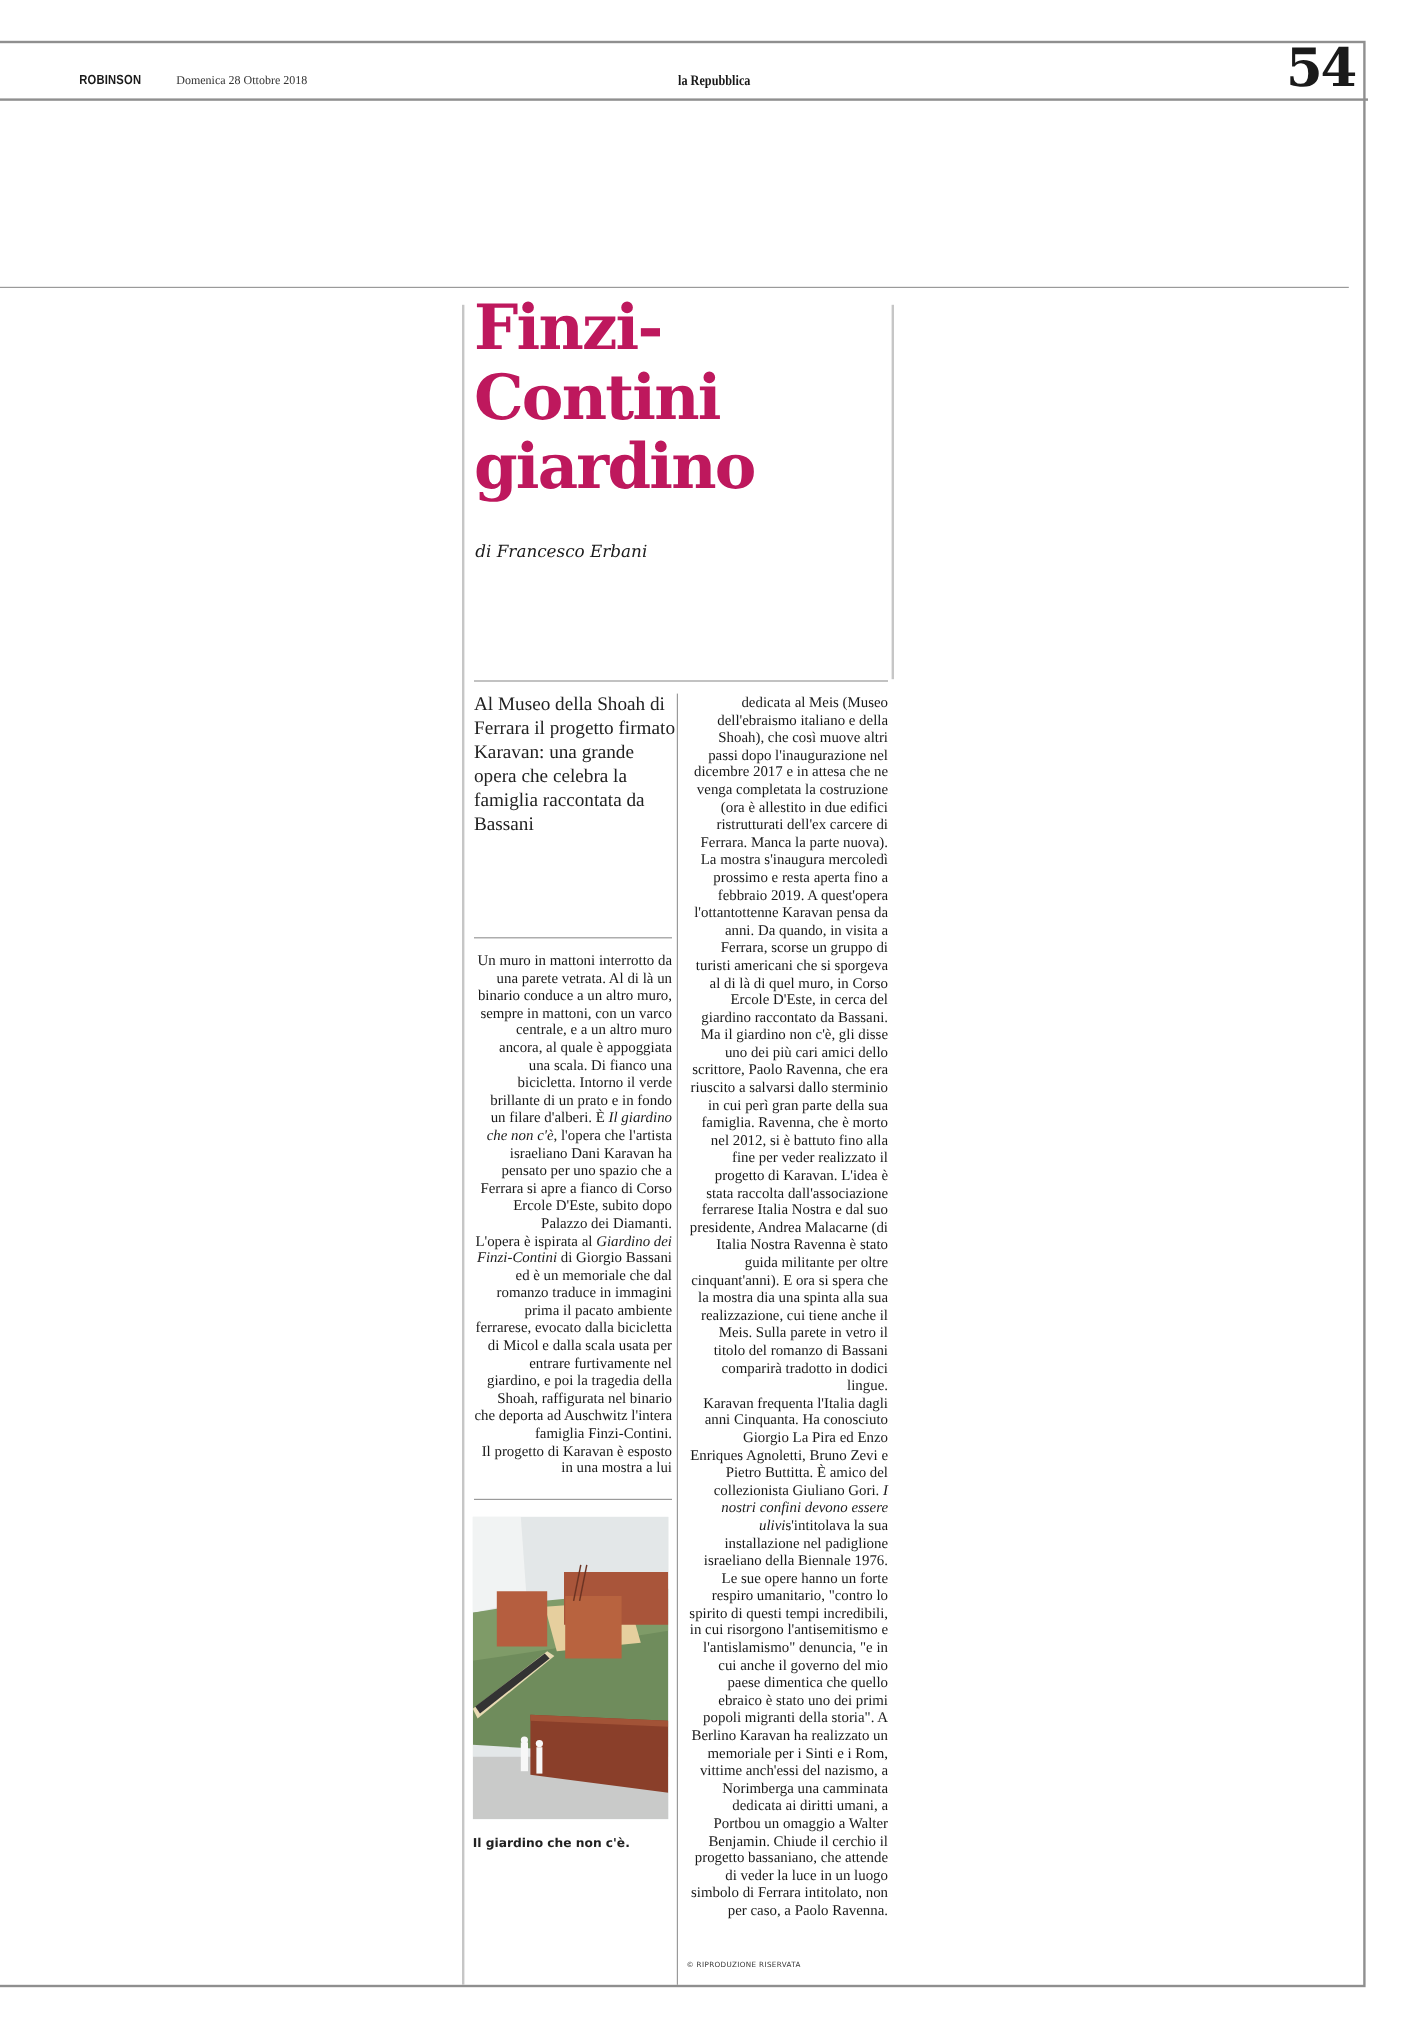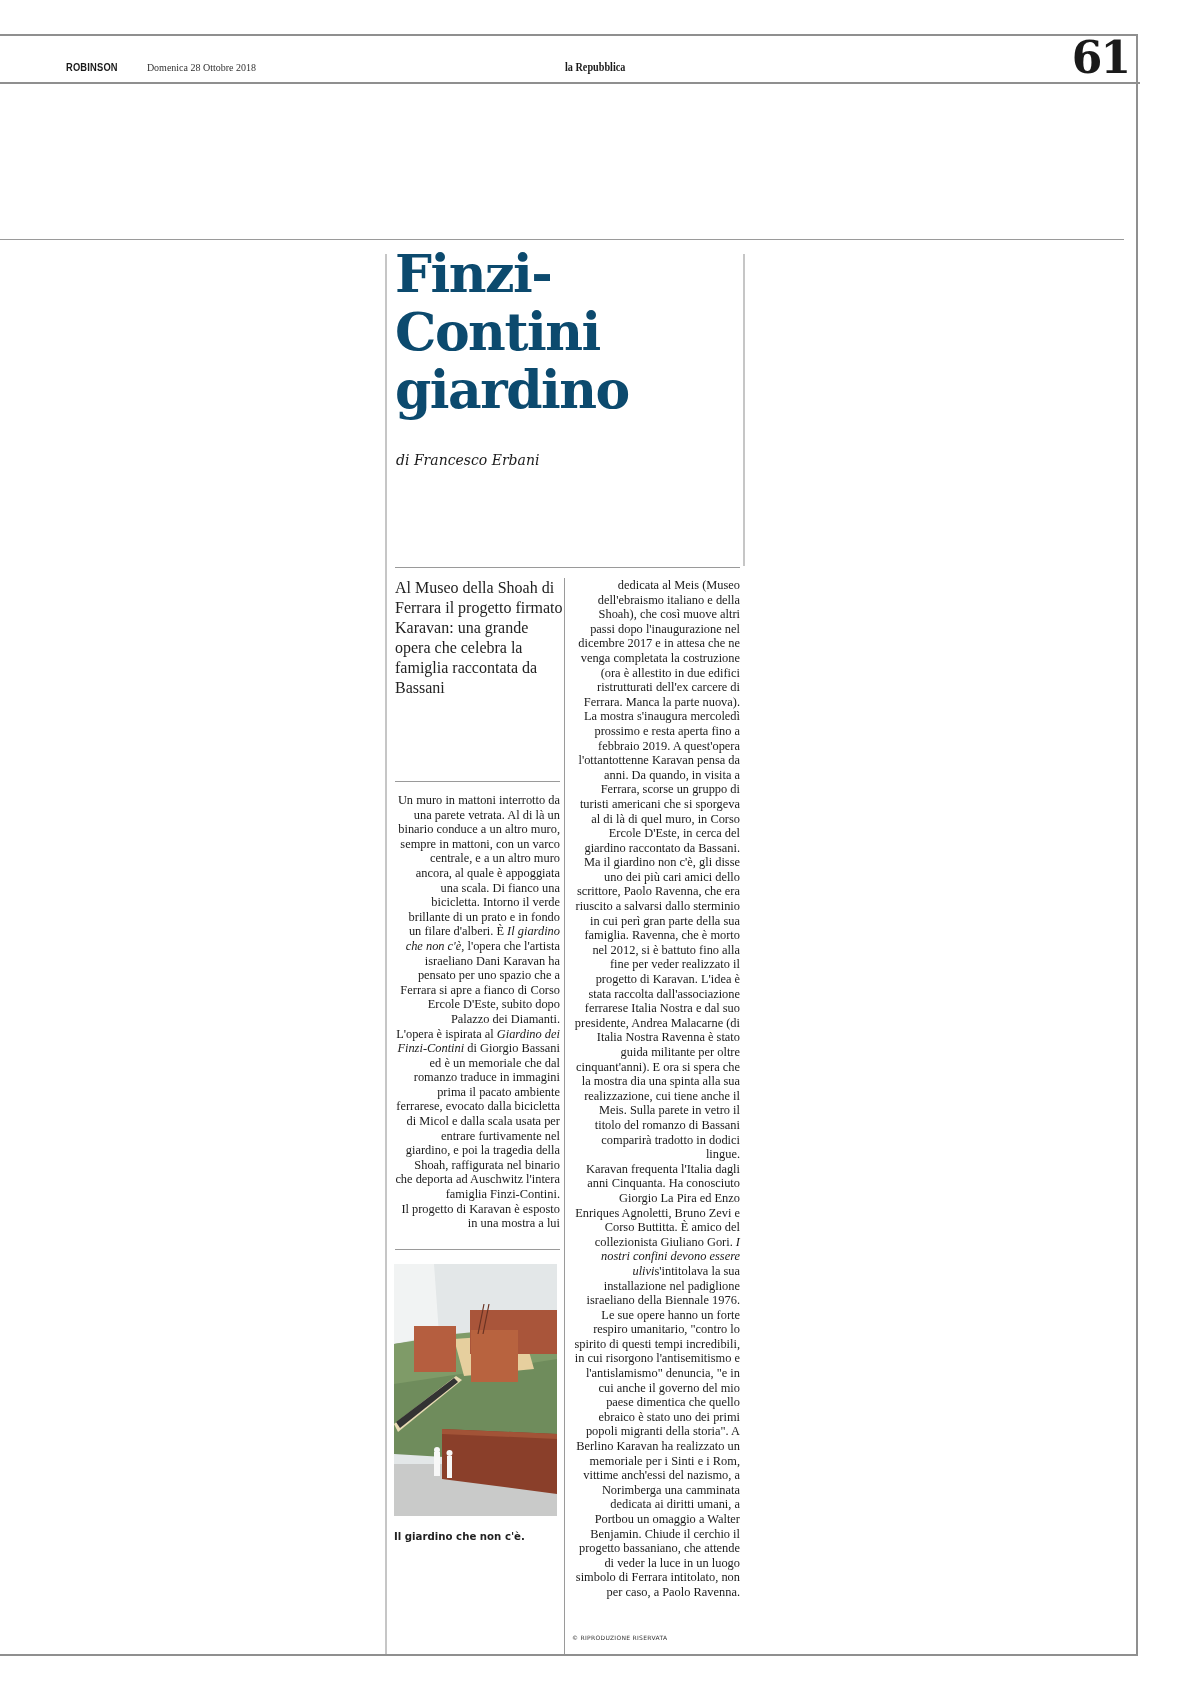--- a/index.html
+++ b/index.html
@@ -14,21 +14,21 @@
     .issue-date { font-family: "Liberation Serif", serif; font-size: 10px; color: #333; margin-left: -6px; }
     .paper-name { position: absolute; left: 565px; top: 60px; font-family: "Liberation Serif", serif; font-weight: bold; font-size: 12px; transform: scaleX(0.85); transform-origin: left; }
     .page-number { position: absolute; right: 61px; top: 32px; font-family: "DejaVu Serif", serif; font-weight: bold; font-size: 44px; letter-spacing: -2px; }
     .upper-rule { position: absolute; left: 0; top: 239px; width: 1124px; height: 1px; background: #9a9a9a; }
 
     .col-rule { position: absolute; width: 2px; background: #c6c6c6; }
     .hl { position: absolute; height: 1px; background: #9a9a9a; }
 
     .headline { position: absolute; left: 395px; top: 245px; width: 360px;
       font-family: "DejaVu Serif", serif; font-weight: bold; font-size: 52px; line-height: 58px;
-      letter-spacing: -1.5px; color: #0c4a6e; margin: 0; }
+      letter-spacing: -1.5px; color: #be185d; margin: 0; }
     .byline { position: absolute; left: 396px; top: 452px; font-family: "DejaVu Serif", serif; font-style: italic; font-size: 14px; }
     .byline b { font-weight: normal; }
 
     .deck { position: absolute; left: 395px; top: 578px; width: 170px;
       font-family: "Liberation Serif", serif; font-size: 16px; line-height: 20px; color: #222; margin: 0; }
 
     .body-text { font-family: "Liberation Serif", serif; font-size: 12.4px; line-height: 14.6px; color: #1a1a1a; margin: 0; }
     .col1 { position: absolute; left: 395px; top: 793px; width: 165px; }
     .col2 { position: absolute; left: 572px; top: 578px; width: 168px; }
     .body-text p { margin: 0; text-align: right; }
@@ -44,21 +44,21 @@
 <body>
 
 <div class="page-frame"></div>
 <div class="header-rule" style="top:82px"></div>
 
 <div class="masthead-left">
   <span class="section-name">ROBINSON</span>
   <span class="issue-date">Domenica 28 Ottobre 2018</span>
 </div>
 <div class="paper-name">la Repubblica</div>
-<div class="page-number">61</div>
+<div class="page-number">54</div>
 
 <div class="upper-rule"></div>
 
 <div class="col-rule" style="left:385px; top:254px; height:1400px;"></div>
 <div class="col-rule" style="left:743px; top:254px; height:312px;"></div>
 <div class="col-rule" style="left:564px; top:578px; height:1076px; width:1px; background:#9a9a9a;"></div>
 
 <h1 class="headline">
   <span style="display:block">Finzi-Contini</span>
   <span style="display:block">giardino</span>
@@ -106,17 +106,17 @@
     <circle cx="55.5" cy="189" r="3" fill="#f7f7f7"></circle>
   </svg>
 </div>
 
 <div class="caption">
   <div class="caption-title">Il giardino che non c'è.</div>
 </div>
 
 <div class="body-text col2">
   <p>dedicata al Meis (Museo dell'ebraismo italiano e della Shoah), che così muove altri passi dopo l'inaugurazione nel dicembre 2017 e in attesa che ne venga completata la costruzione (ora è allestito in due edifici ristrutturati dell'ex carcere di Ferrara. Manca la parte nuova). La mostra s'inaugura mercoledì prossimo e resta aperta fino a febbraio 2019. A quest'opera l'ottantottenne Karavan pensa da anni. Da quando, in visita a Ferrara, scorse un gruppo di turisti americani che si sporgeva al di là di quel muro, in Corso Ercole D'Este, in cerca del giardino raccontato da Bassani. Ma il giardino non c'è, gli disse uno dei più cari amici dello scrittore, Paolo Ravenna, che era riuscito a salvarsi dallo sterminio in cui perì gran parte della sua famiglia. Ravenna, che è morto nel 2012, si è battuto fino alla fine per veder realizzato il progetto di Karavan. L'idea è stata raccolta dall'associazione ferrarese Italia Nostra e dal suo presidente, Andrea Malacarne (di Italia Nostra Ravenna è stato guida militante per oltre cinquant'anni). E ora si spera che la mostra dia una spinta alla sua realizzazione, cui tiene anche il Meis. Sulla parete in vetro il titolo del romanzo di Bassani comparirà tradotto in dodici lingue.</p>
-  <p><span>Karavan frequenta l'Italia dagli anni Cinquanta. Ha conosciuto Giorgio La Pira ed Enzo Enriques Agnoletti, Bruno Zevi e Corso Buttitta. È amico del collezionista Giuliano Gori. </span><i>I nostri confini devono essere ulivi</i><span>s'intitolava la sua installazione nel padiglione israeliano della Biennale 1976.</span></p>
+  <p><span>Karavan frequenta l'Italia dagli anni Cinquanta. Ha conosciuto Giorgio La Pira ed Enzo Enriques Agnoletti, Bruno Zevi e Pietro Buttitta. È amico del collezionista Giuliano Gori. </span><i>I nostri confini devono essere ulivi</i><span>s'intitolava la sua installazione nel padiglione israeliano della Biennale 1976.</span></p>
   <p>Le sue opere hanno un forte respiro umanitario, "contro lo spirito di questi tempi incredibili, in cui risorgono l'antisemitismo e l'antislamismo" denuncia, "e in cui anche il governo del mio paese dimentica che quello ebraico è stato uno dei primi popoli migranti della storia". A Berlino Karavan ha realizzato un memoriale per i Sinti e i Rom, vittime anch'essi del nazismo, a Norimberga una camminata dedicata ai diritti umani, a Portbou un omaggio a Walter Benjamin. Chiude il cerchio il progetto bassaniano, che attende di veder la luce in un luogo simbolo di Ferrara intitolato, non per caso, a Paolo Ravenna.</p>
 </div>
 
 <div class="copyright">© RIPRODUZIONE RISERVATA</div>
 
 </body></html>

